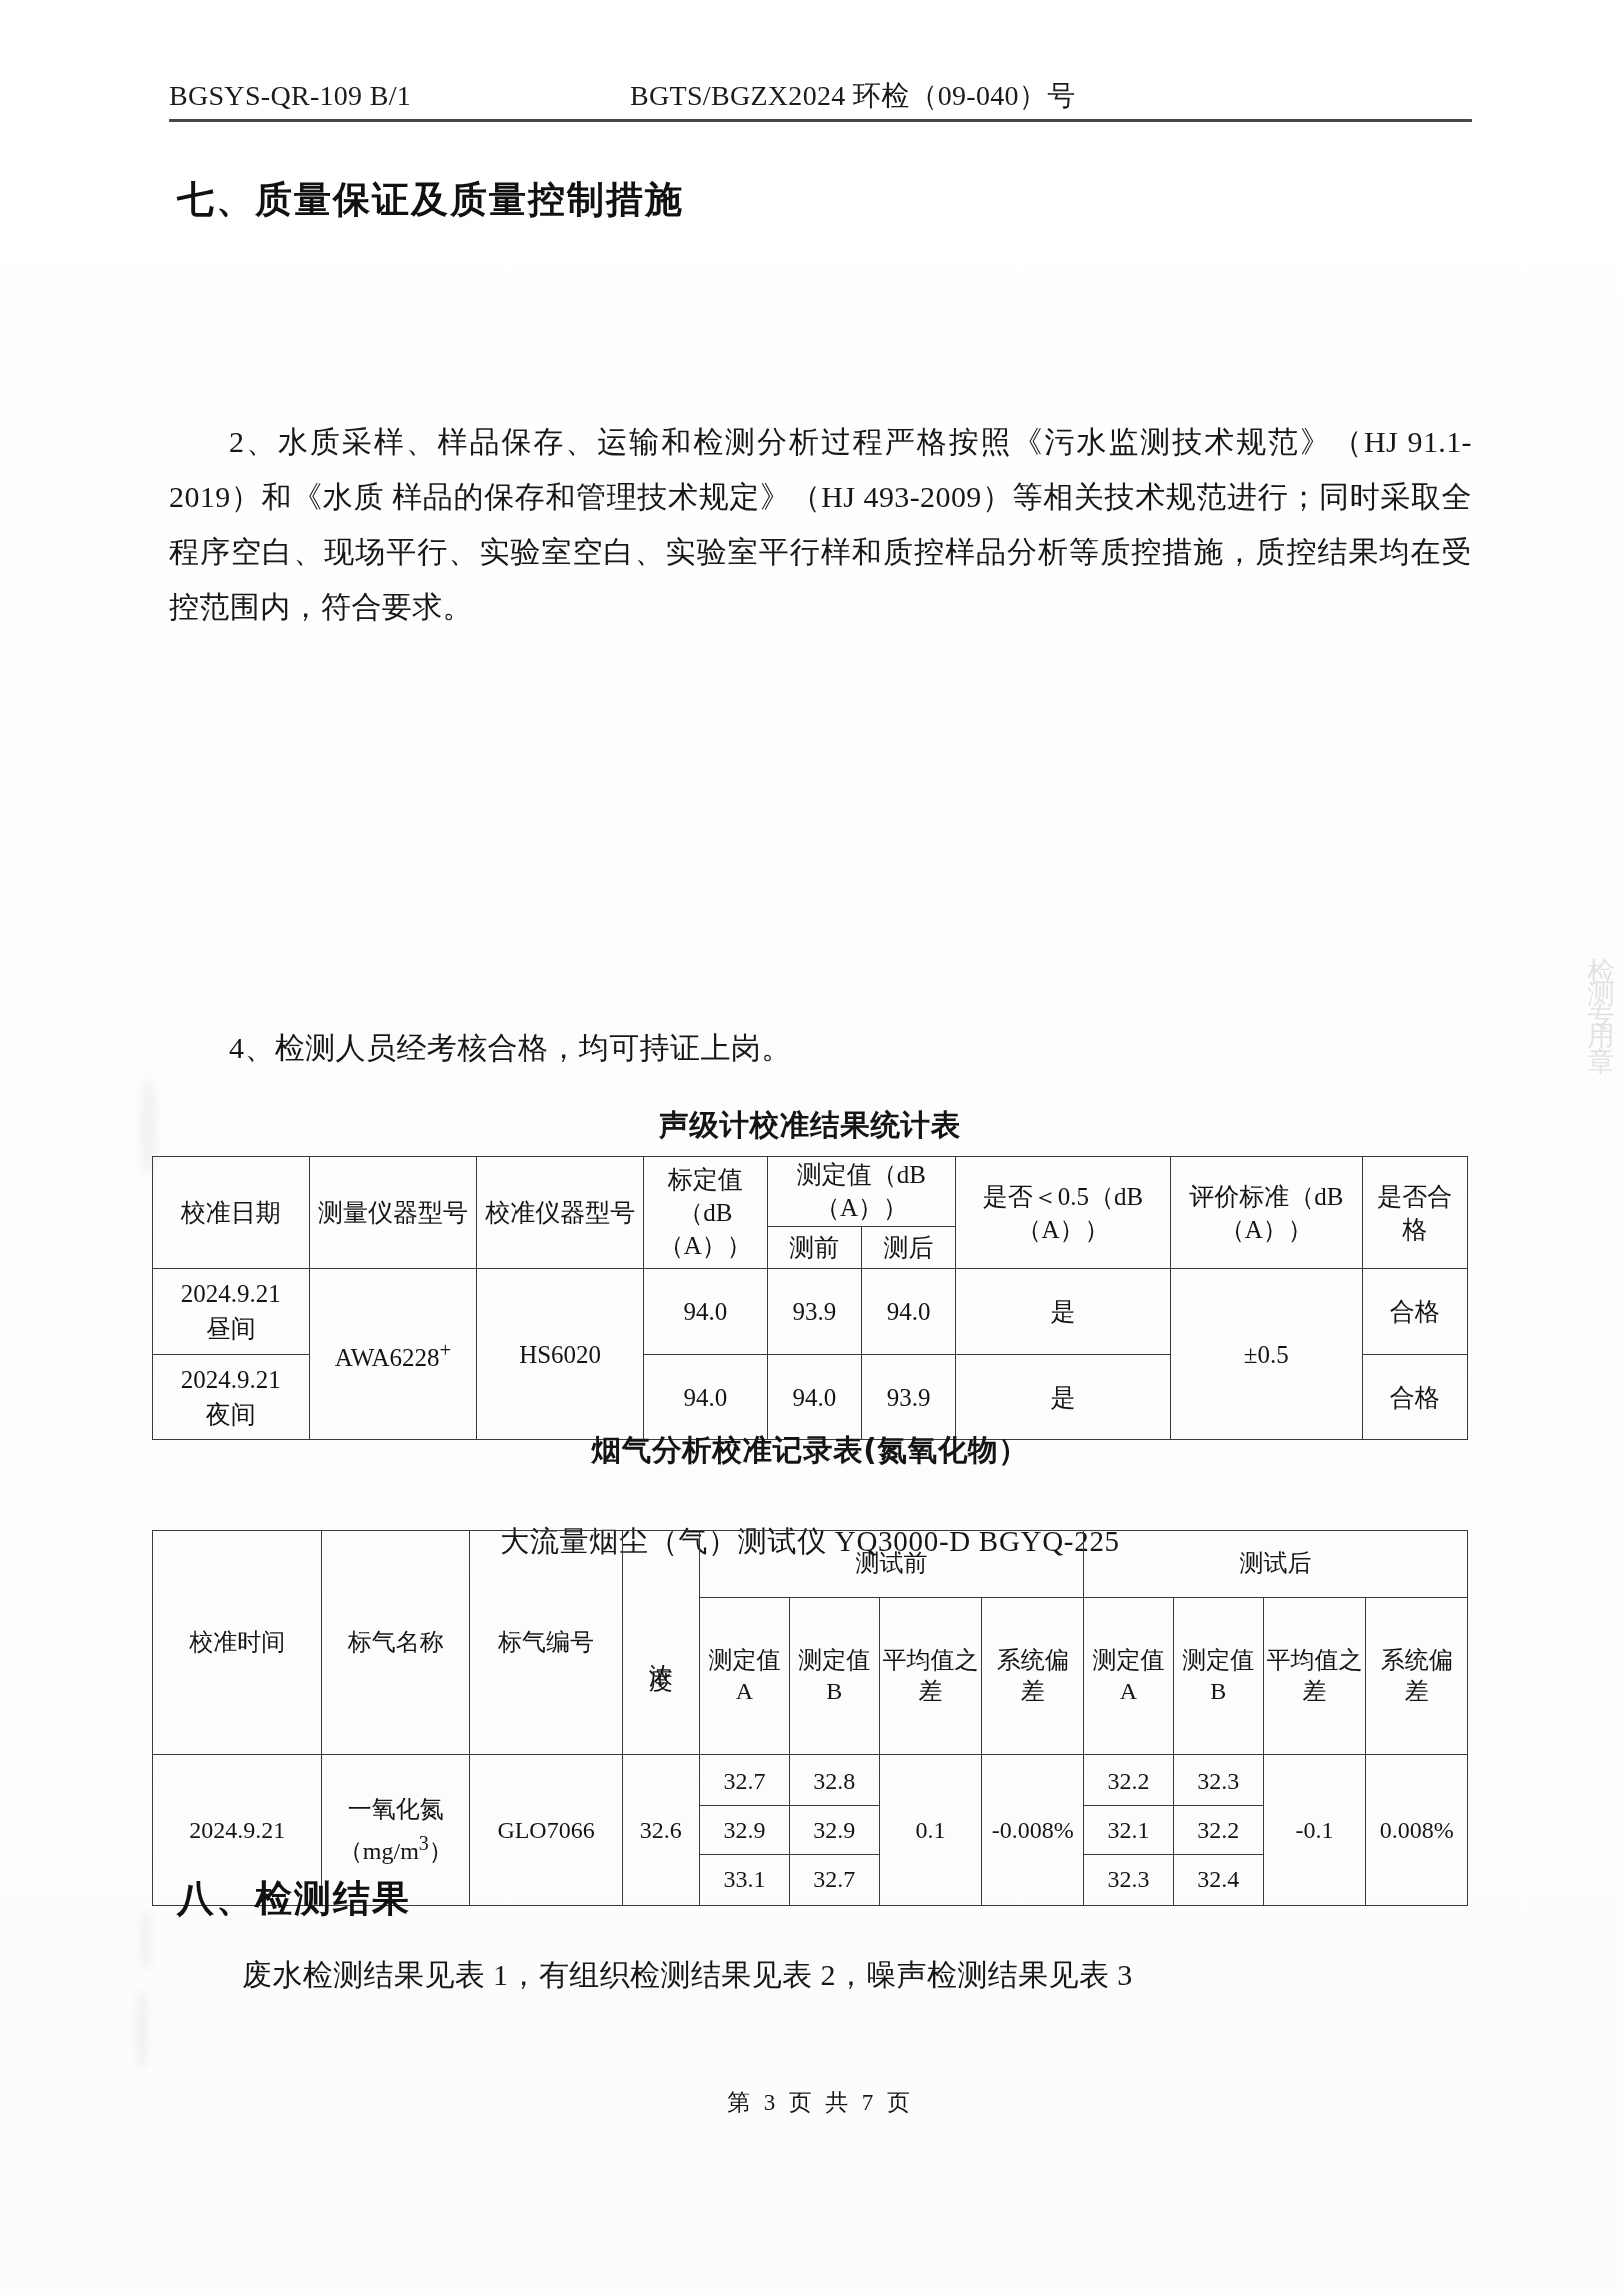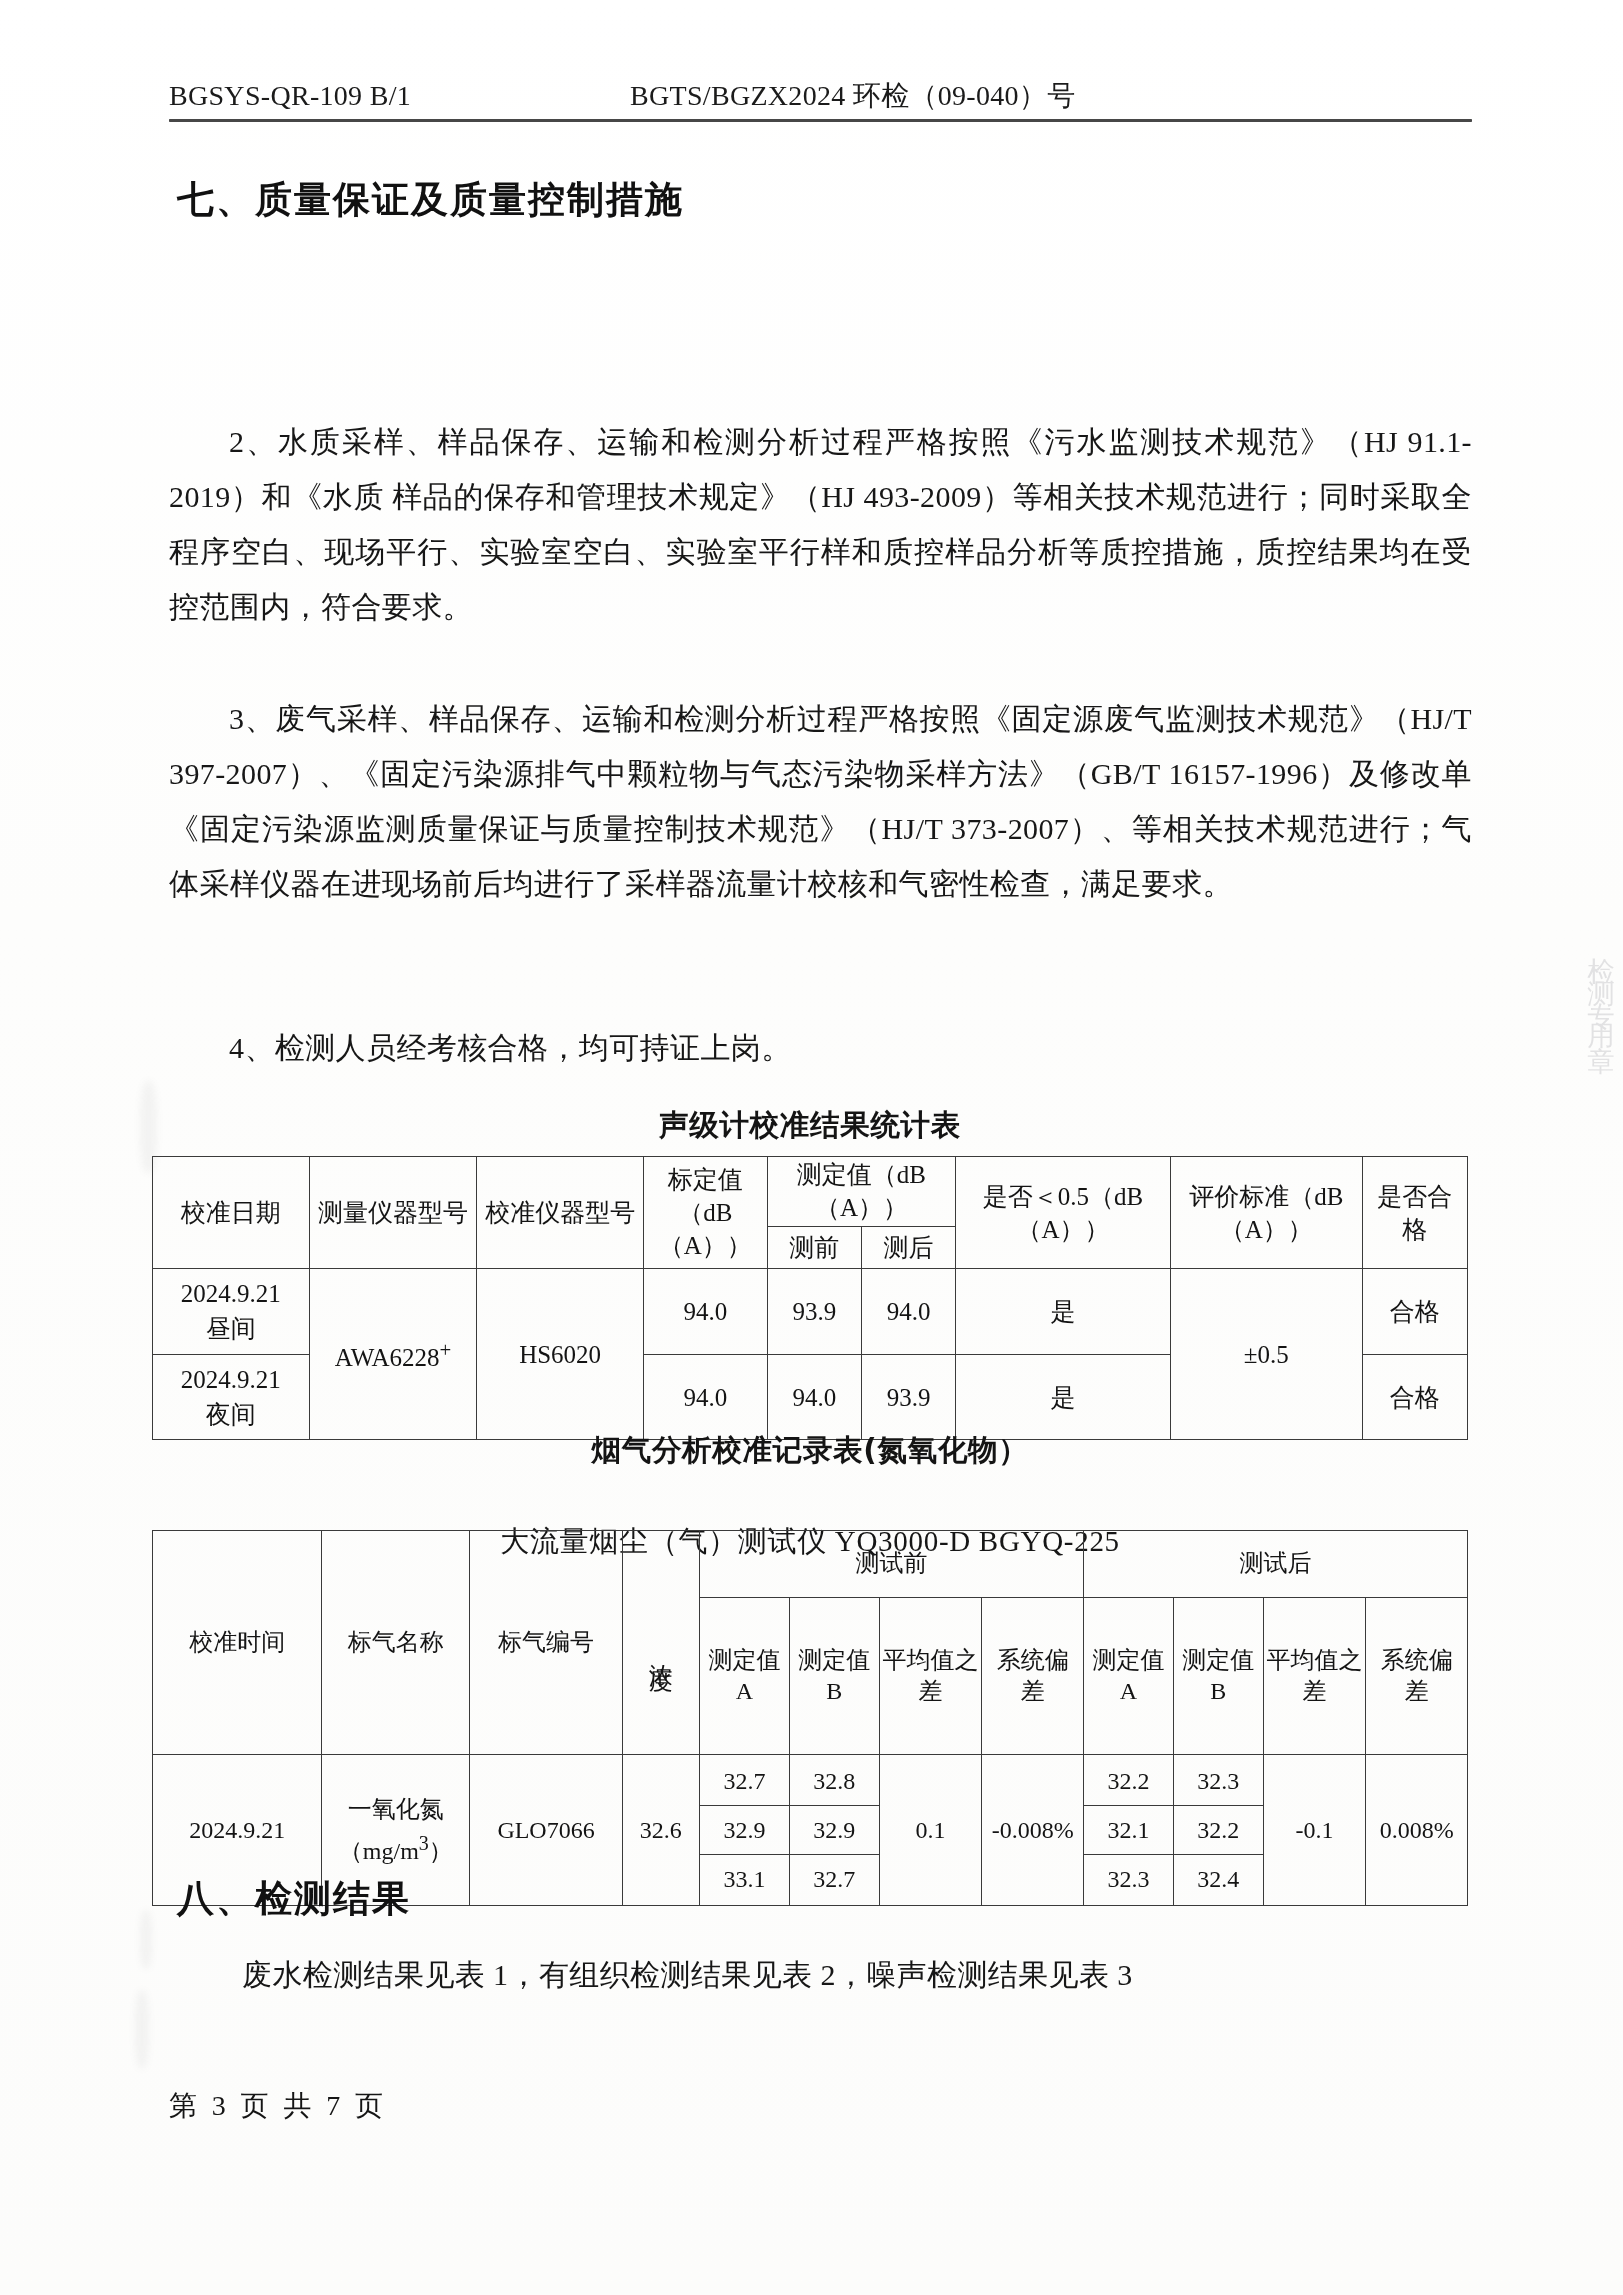--- a/index.html
+++ b/index.html
@@ -152,22 +152,22 @@
     height: 48px;
   }
   .stacked > div:last-child { border-bottom: none; }
 
   
   .footer {
     position: absolute;
     left: 169px;
     top: 2087px;
     width: 1303px;
-    text-align: left;
-    font-size: 28px;
+    text-align: center;
+    font-size: 23px;
     letter-spacing: 3.9px;
     color: #151515;
   }
 
   
   .stamp {
     position: absolute;
     right: 3.9px;
     top: 936px;
     width: 79px;
@@ -206,23 +206,20 @@
   </div>
   <div class="header-rule"></div>
 
   <div class="section-heading" style="left:177px; top:175px;">七、质量保证及质量控制措施</div>
 
 
   <div class="para" style="top:414px;">
     <span class="ind"></span><span>2、水质采样、样品保存、运输和检测分析过程严格按照《污水监测技术规范》（HJ 91.1-2019）和《水质 样品的保存和管理技术规定》（HJ 493-2009）等相关技术规范进行；同时采取全程序空白、现场平行、实验室空白、实验室平行样和质控样品分析等质控措施，质控结果均在受控范围内，符合要求。</span>
   </div>
 
-  <div class="para" style="top:691px;">
-    <span class="ind"></span><span>3、废气采样、样品保存、运输和检测分析过程严格按照《固定源废气监测技术规范》（HJ/T 397-2007）、《固定污染源排气中颗粒物与气态污染物采样方法》（GB/T 16157-1996）及修改单《固定污染源监测质量保证与质量控制技术规范》（HJ/T 373-2007）、等相关技术规范进行；气体采样仪器在进现场前后均进行了采样器流量计校核和气密性检查，满足要求。</span>
-  </div>
 
   <div class="para" style="top:1020px;">
     <span class="ind"></span><span>4、检测人员经考核合格，均可持证上岗。</span>
   </div>
 
   <div class="tbl-title" style="top:1106px;">声级计校准结果统计表</div>
 
   <table class="grid" id="tbl-sound">
     <colgroup>
       <col style="width:143px">

